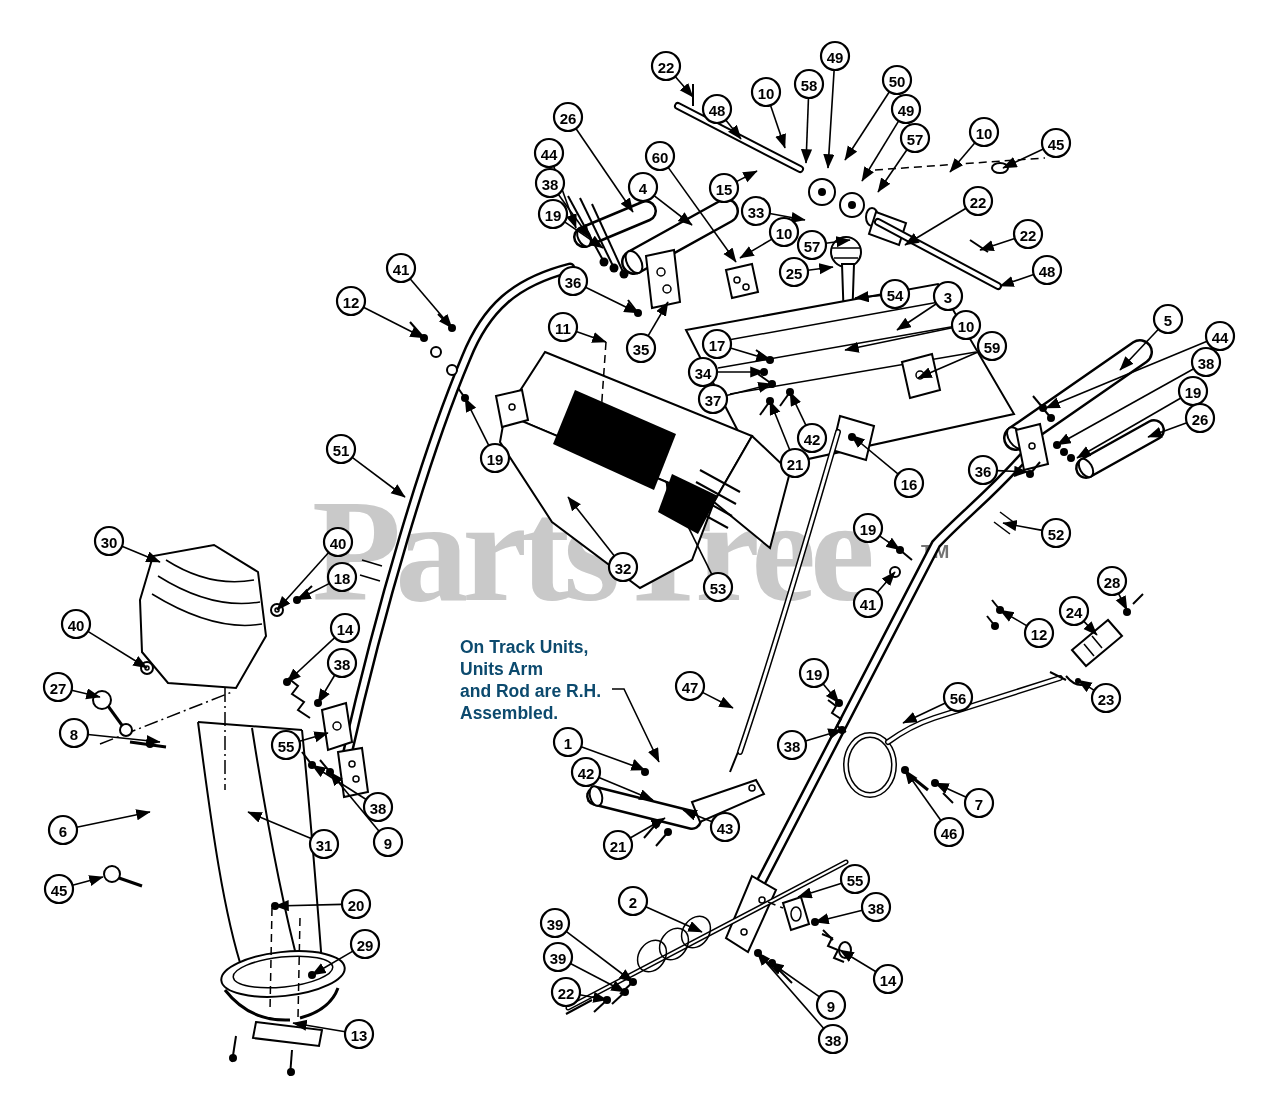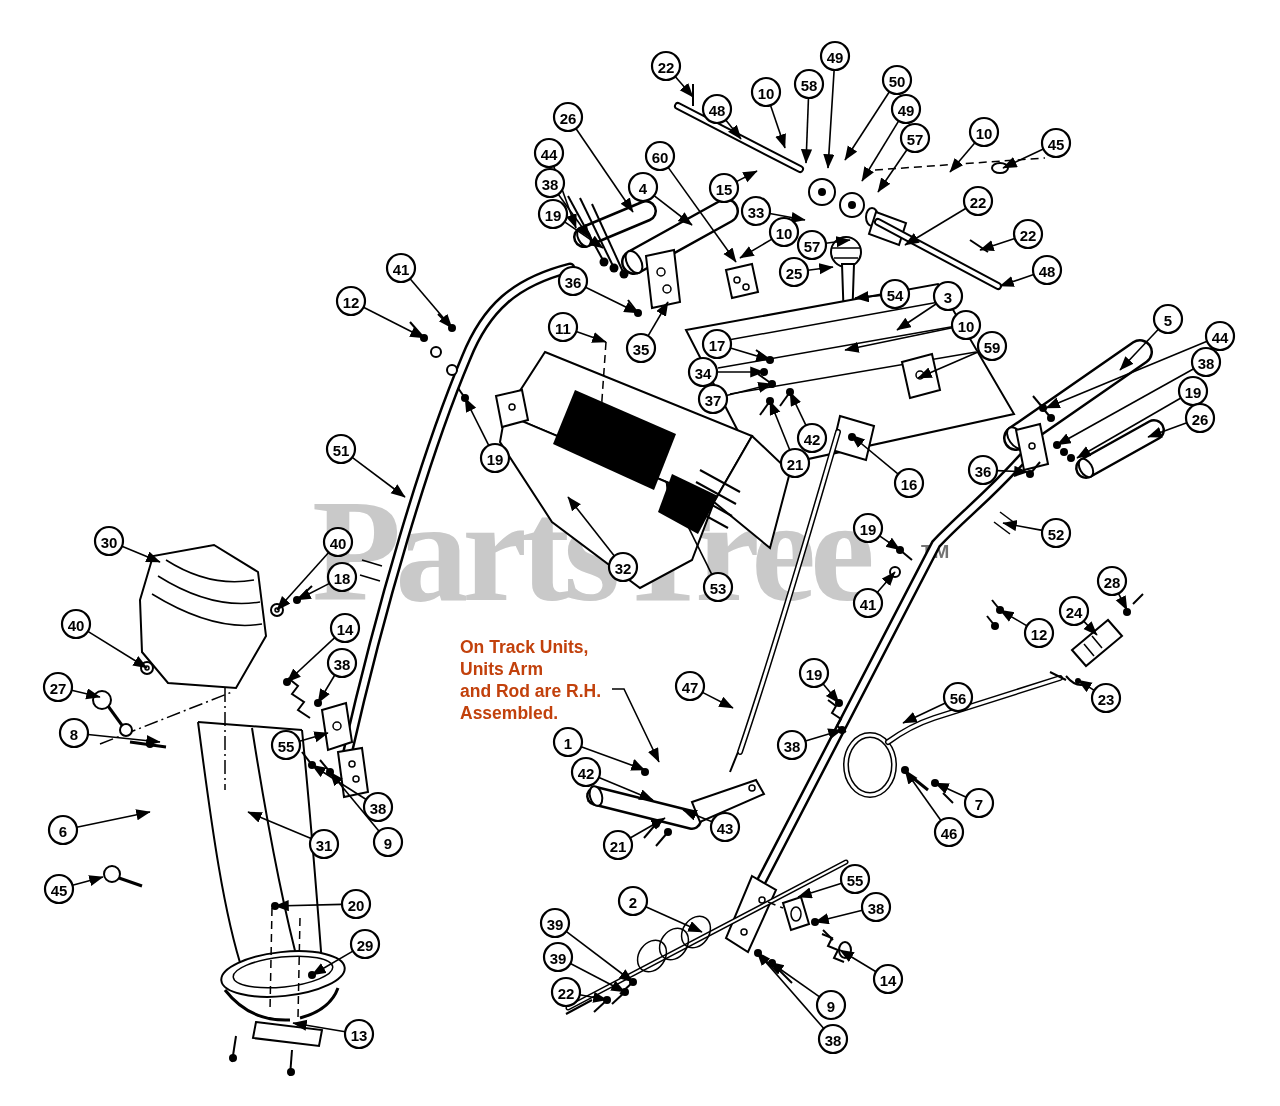--- a/index.html
+++ b/index.html
@@ -5,21 +5,21 @@
   html,body{margin:0;padding:0;background:#fff;}
   .stage{position:relative;width:1280px;height:1106px;background:#fff;overflow:hidden;
          font-family:"Liberation Sans",sans-serif;}
   .watermark{position:absolute;left:312px;top:478px;font-family:"Liberation Serif",serif;
              font-weight:bold;font-size:146px;line-height:1;letter-spacing:-6px;
              user-select:none;white-space:nowrap;}
   .watermark-tm{position:absolute;left:921px;top:494px;font-family:"Liberation Sans",sans-serif;
              font-weight:bold;font-size:19px;letter-spacing:1px;}
   .diagram-svg{position:absolute;left:0;top:0;}
   .note{position:absolute;left:460px;top:636px;font-weight:bold;font-size:17.5px;
-        line-height:22px;color:#c2410c;white-space:nowrap;}
+        line-height:22px;color:#0c4a6e;white-space:nowrap;}
   
   .ln{stroke:#000;stroke-width:2;fill:none;}
   .ln3{stroke:#000;stroke-width:3;fill:none;}
   .thin{stroke:#000;stroke-width:1.5;fill:none;}
   .t-out{stroke:#000;fill:none;stroke-linecap:round;}
   .t-in{stroke:#fff;fill:none;stroke-linecap:round;}
   .plate{fill:#fff;stroke:#000;stroke-width:2;}
   .dark{fill:#000;stroke:none;}
   .dot{fill:#000;stroke:none;}
   .washer{fill:#fff;stroke:#000;stroke-width:2;}

